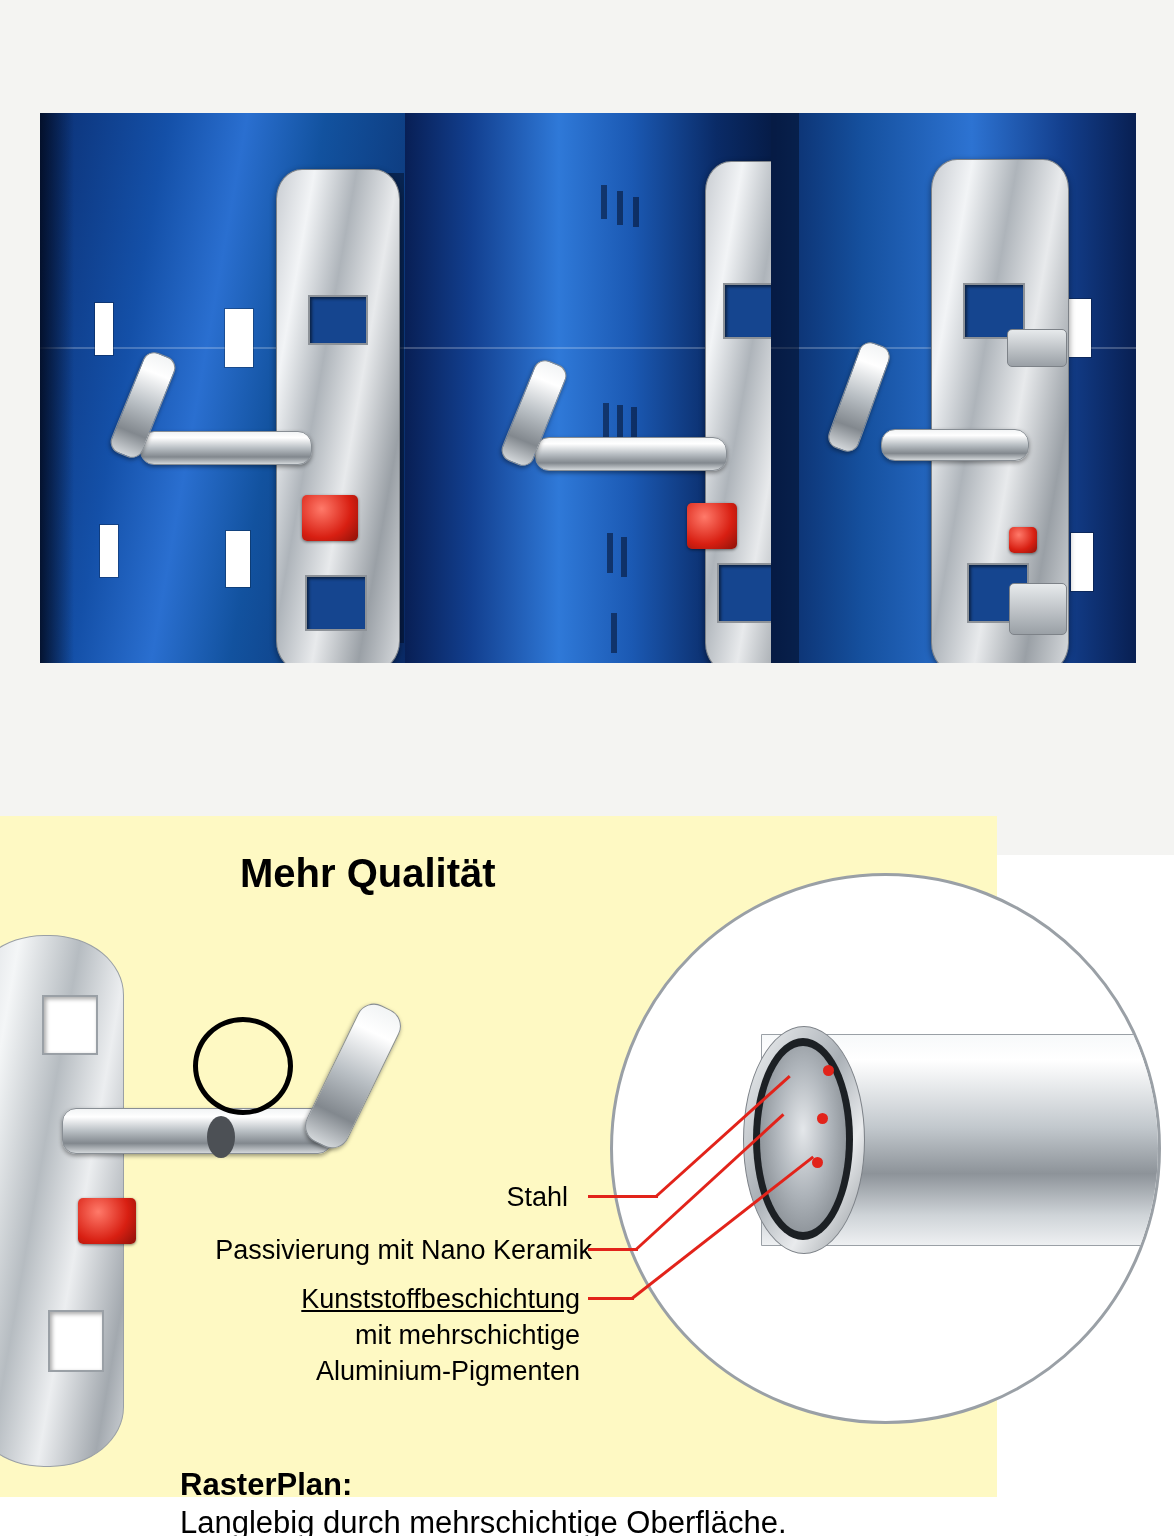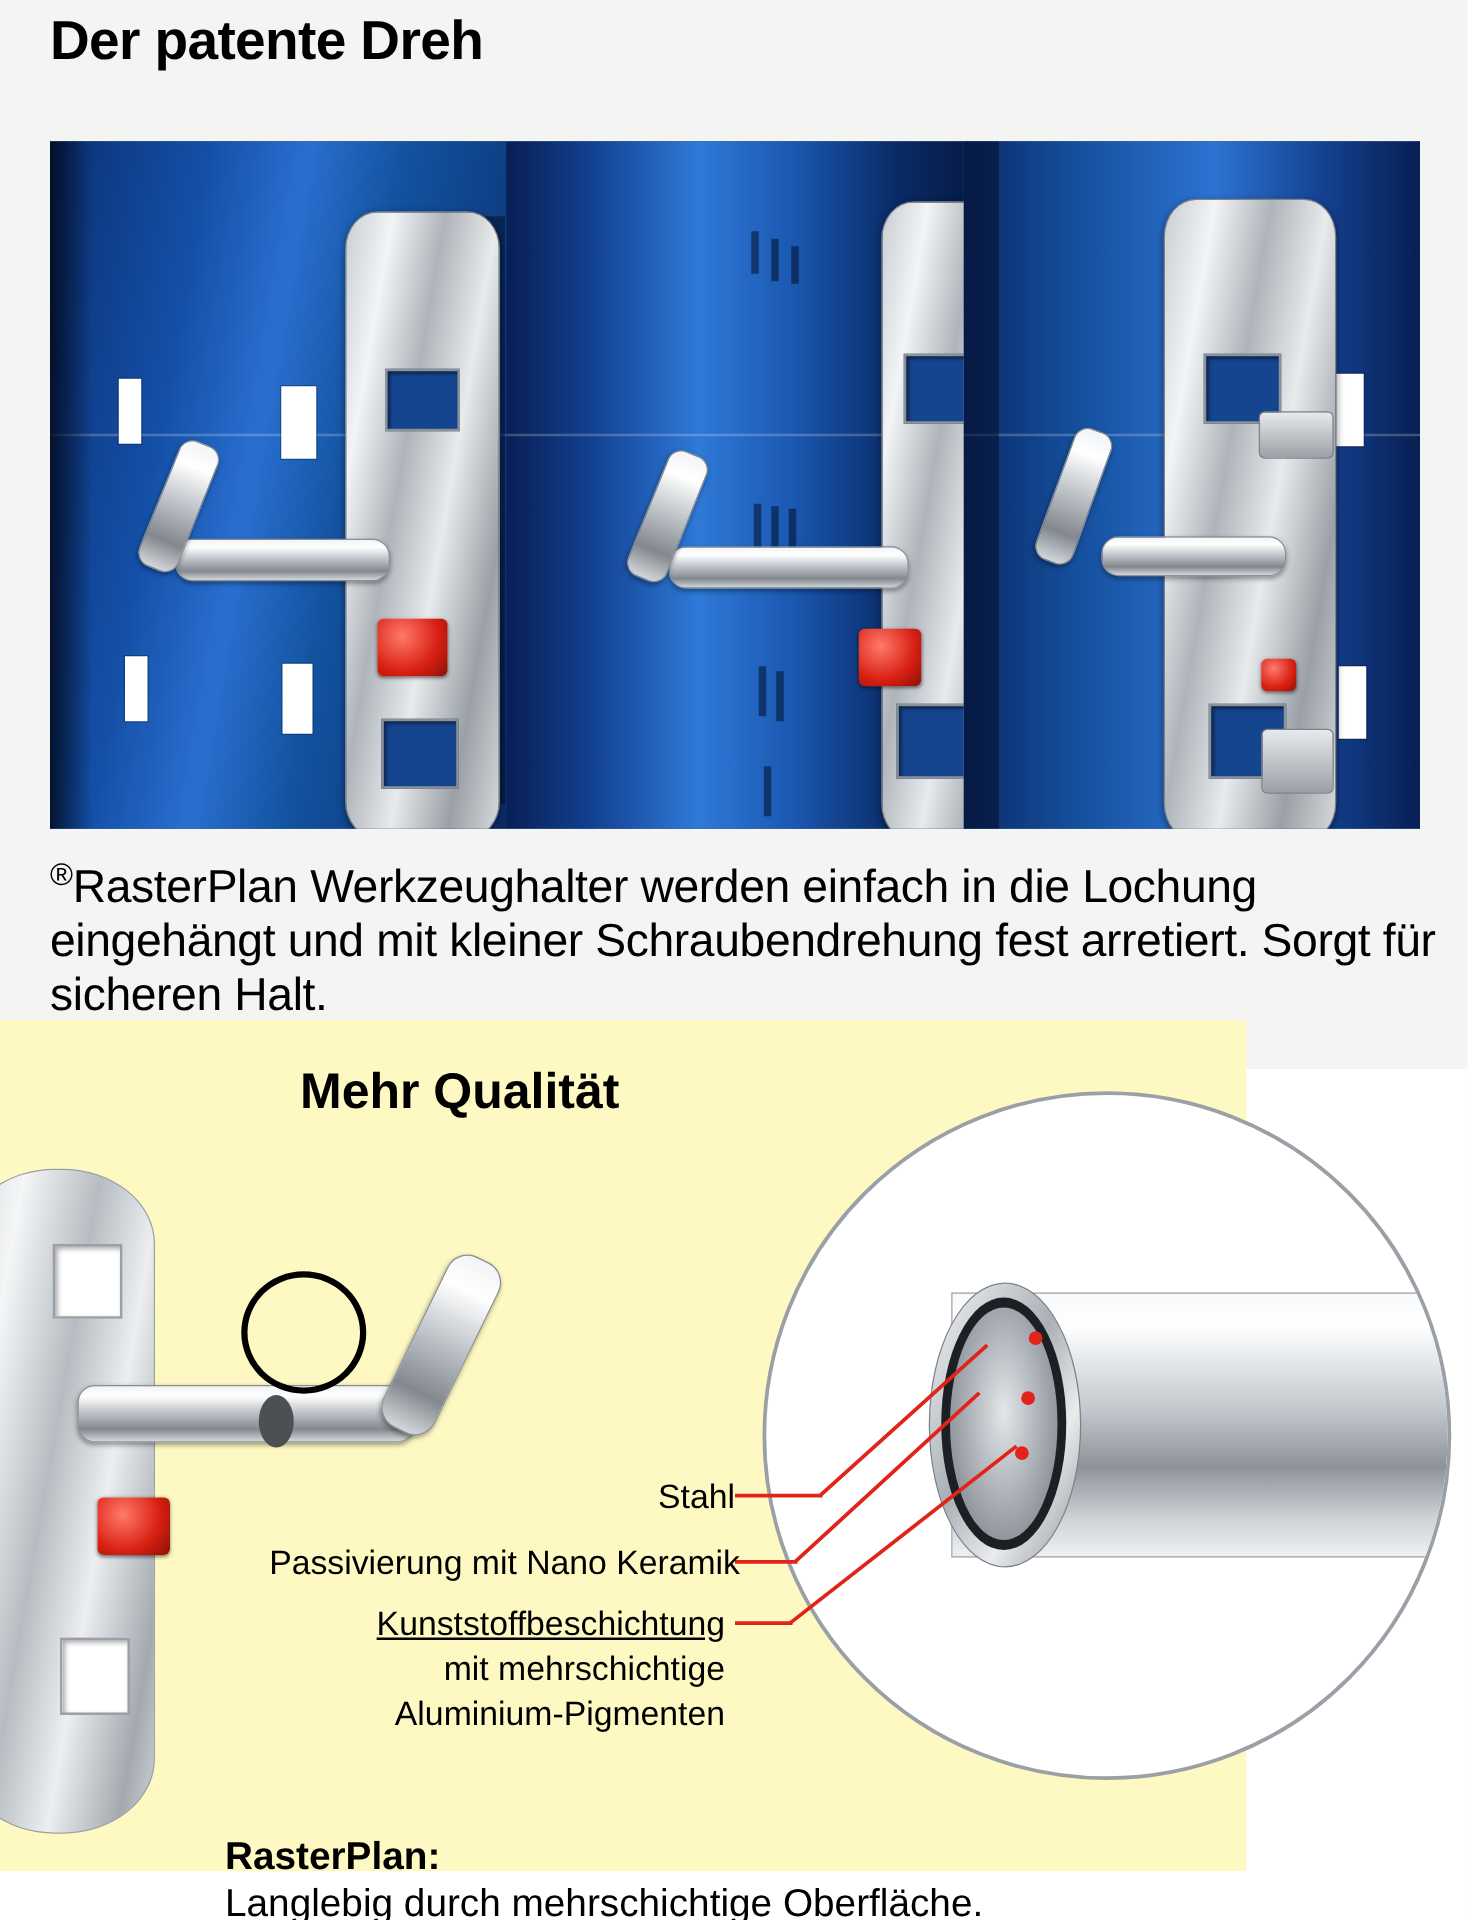--- a/index.html
+++ b/index.html
@@ -242,21 +242,20 @@
     position: absolute;
     left: 180px; top: 1505px;
     font-size: 31px;
   }
 </style>
 </head>
 <body>
 
 <div class="section-one">
 
-  <div class="title-main">Der patente Dreh</div>
 
   <div class="photo-strip">
 
     <div class="panel panel-a">
       <div class="board board-flat"></div>
       <div class="sheen" style="top:234px;"></div>
       <div class="edge-dark" style="left:0;"></div>
       <div class="slot" style="left:55px; top:190px; width:18px; height:52px;"></div>
       <div class="slot" style="left:185px; top:196px; width:28px; height:58px;"></div>
       <div class="slot" style="left:60px; top:412px; width:18px; height:52px;"></div>
@@ -305,23 +304,20 @@
       <div class="plate-hole" style="left:192px; top:170px; width:58px; height:52px;"></div>
       <div class="plate-hole" style="left:196px; top:450px; width:58px; height:56px;"></div>
       <div class="tab" style="left:236px; top:216px; width:58px; height:36px; border-radius:5px;"></div>
       <div class="tab" style="left:238px; top:470px; width:56px; height:50px; border-radius:5px;"></div>
       <div class="red-screw" style="left:238px; top:414px; width:28px; height:26px;"></div>
       <div class="rod" style="left:110px; top:316px; width:146px; height:30px;"></div>
       <div class="rod" style="left:72px; top:228px; width:30px; height:110px; transform:rotate(20deg); border-radius:12px;"></div>
     </div>
   </div>
 
-  <div class="caption">
-    <sup>®</sup><span>RasterPlan Werkzeughalter werden einfach in die Lochung eingehängt und mit kleiner Schraubendrehung fest arretiert. Sorgt für sicheren Halt.</span>
-  </div>
 </div>
 
 <div class="section-two">
   <div class="title-sub">Mehr Qualität</div>
 </div>
 
 <div>
   <div class="holder-plate" style="position:absolute; left:-30px; top:935px; width:152px; height:530px;"></div>
   <div class="holder-hole" style="position:absolute; left:42px; top:995px; width:52px; height:56px;"></div>
   <div class="holder-hole" style="position:absolute; left:48px; top:1310px; width:52px; height:58px;"></div>
@@ -347,21 +343,21 @@
   <div class="leader" style="left:588px; top:1195px; width:70px;"></div>
   <div class="leader" style="left:656px; top:1195px; width:180px; transform:rotate(-42deg);"></div>
 
   <div class="leader" style="left:588px; top:1248px; width:50px;"></div>
   <div class="leader" style="left:636px; top:1248px; width:200px; transform:rotate(-42.5deg);"></div>
 
   <div class="leader" style="left:588px; top:1297px; width:46px;"></div>
   <div class="leader" style="left:632px; top:1297px; width:230px; transform:rotate(-38deg);"></div>
 </div>
 
-<div class="layer-label" style="left:288px; top:1182px; width:300px;">Stahl</div>
+<div class="layer-label" style="left:268px; top:1182px; width:300px;">Stahl</div>
 
 <div class="layer-label" style="left:132px; top:1235px; width:460px;">Passivierung mit Nano Keramik</div>
 
 <div class="layer-label" style="left:120px; top:1284px; width:460px;text-decoration:underline;">Kunststoffbeschichtung</div>
 <div class="layer-label" style="left:120px; top:1320px; width:460px;">mit mehrschichtige</div>
 <div class="layer-label" style="left:120px; top:1356px; width:460px;">Aluminium-Pigmenten</div>
 
 <div class="alufarben-title">RasterPlan:</div>
 <div class="alufarben-text">Langlebig durch mehrschichtige Oberfläche.</div>
 

